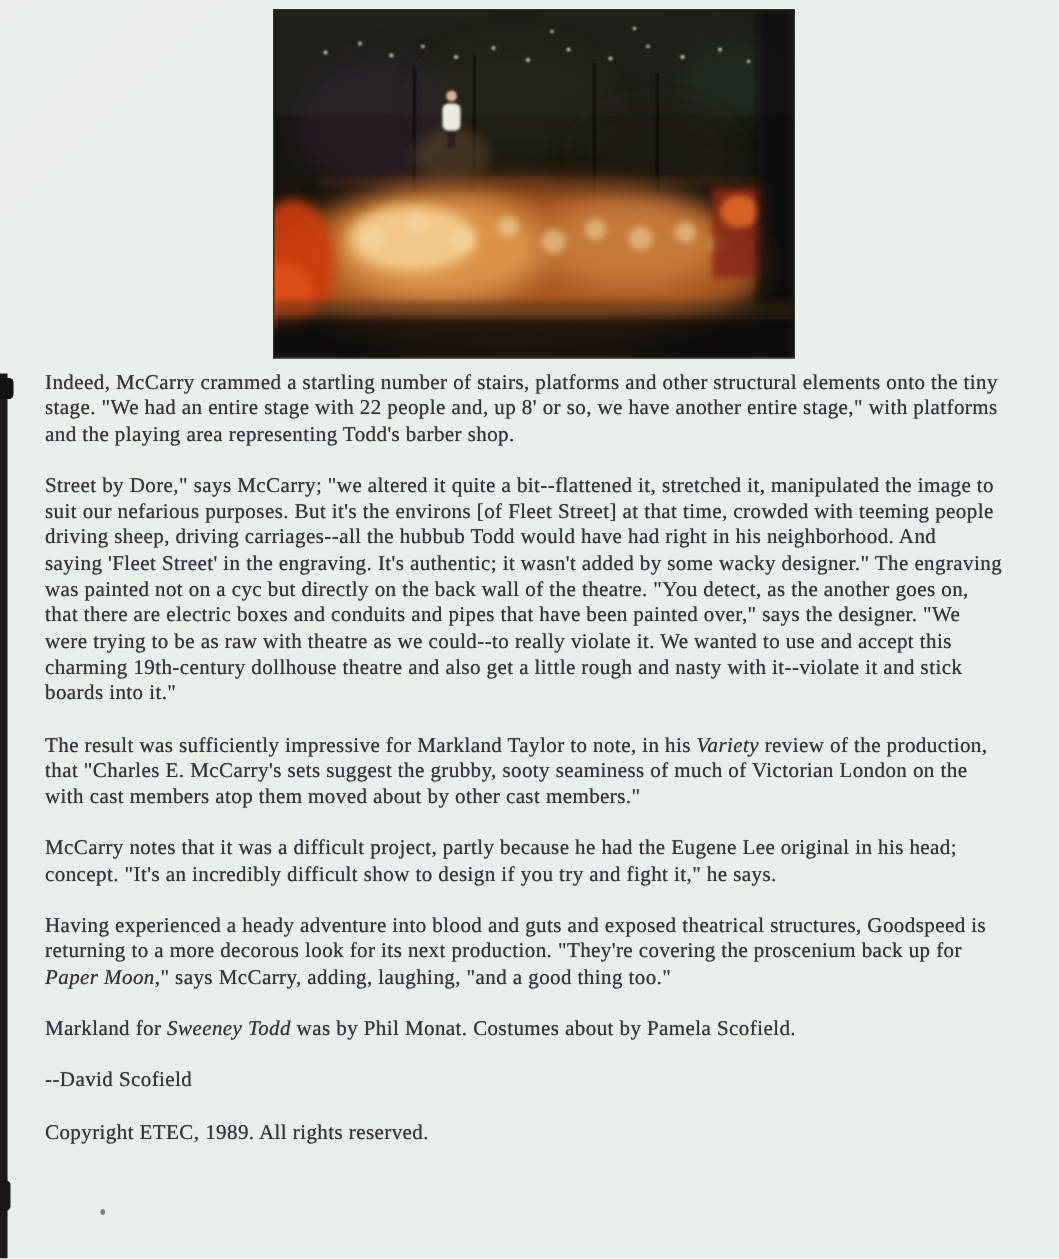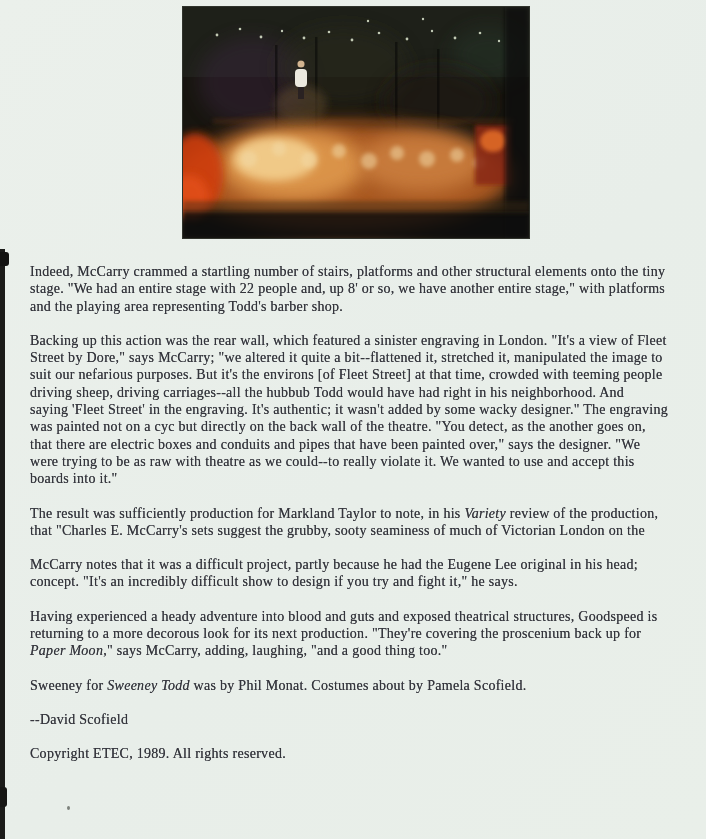--- a/index.html
+++ b/index.html
@@ -14,21 +14,21 @@
     position:absolute;left:182px;top:6px;width:348px;height:233px;
     margin:0;background:#16140f;border:1px solid #30332c;box-sizing:border-box;
   }
   .photo svg{display:block;width:100%;height:100%;}
   
   .article{
     position:absolute;left:30px;top:247px;width:668px;
     font-size:14px;line-height:17.3px;letter-spacing:.02em;
     color:#34353c;text-shadow:0 0 .5px rgba(62,63,72,.85);
   }
-  .article p{margin:16px 0 17px 0;}
+  .article p{margin:0 0 17px 0;}
   .ln{display:block;white-space:nowrap;}
   em{text-align:right;}
   
   .edge-strip{position:absolute;left:0;top:249px;width:5px;height:590px;background:#1b1b19;}
   .edge-blob-a{position:absolute;left:0;top:252px;width:9px;height:14px;background:#131311;border-radius:0 3px 3px 0;}
   .edge-blob-b{position:absolute;left:0;top:787px;width:7px;height:20px;background:#161614;border-radius:0 3px 3px 0;}
   .speck{position:absolute;left:67px;top:806px;width:3px;height:4px;background:#7d827c;border-radius:50%;}
 </style>
 </head>
 <body>
@@ -124,49 +124,50 @@
 
   <div class="article">
 
     <p>
       <span class="ln">Indeed, McCarry crammed a startling number of stairs, platforms and other structural elements onto the tiny</span>
       <span class="ln">stage. "We had an entire stage with 22 people and, up 8' or so, we have another entire stage," with platforms</span>
       <span class="ln">and the playing area representing Todd's barber shop.</span>
     </p>
 
     <p>
-      <span class="ln">Backing up this action was the rear wall, which featured a sinister engraving in London. "It's a view of Fleet</span>
       <span class="ln">Street by Dore," says McCarry; "we altered it quite a bit--flattened it, stretched it, manipulated the image to</span>
       <span class="ln">suit our nefarious purposes. But it's the environs [of Fleet Street] at that time, crowded with teeming people</span>
       <span class="ln">driving sheep, driving carriages--all the hubbub Todd would have had right in his neighborhood. And</span>
       <span class="ln">saying 'Fleet Street' in the engraving. It's authentic; it wasn't added by some wacky designer." The engraving</span>
       <span class="ln">was painted not on a cyc but directly on the back wall of the theatre. "You detect, as the another goes on,</span>
       <span class="ln">that there are electric boxes and conduits and pipes that have been painted over," says the designer. "We</span>
       <span class="ln">were trying to be as raw with theatre as we could--to really violate it. We wanted to use and accept this</span>
+      <span class="ln">charming 19th-century dollhouse theatre and also get a little rough and nasty with it--violate it and stick</span>
       <span class="ln">boards into it."</span>
     </p>
 
     <p>
-      <span class="ln"><span>The result was sufficiently production for Markland Taylor to note, in his </span><em>Variety</em><span> review of the production,</span></span>
+      <span class="ln"><span>The result was sufficiently impressive for Markland Taylor to note, in his </span><em>Variety</em><span> review of the production,</span></span>
       <span class="ln">that "Charles E. McCarry's sets suggest the grubby, sooty seaminess of much of Victorian London on the</span>
+      <span class="ln">with cast members atop them moved about by other cast members."</span>
     </p>
 
     <p>
       <span class="ln">McCarry notes that it was a difficult project, partly because he had the Eugene Lee original in his head;</span>
       <span class="ln">concept. "It's an incredibly difficult show to design if you try and fight it," he says.</span>
     </p>
 
     <p>
       <span class="ln">Having experienced a heady adventure into blood and guts and exposed theatrical structures, Goodspeed is</span>
       <span class="ln">returning to a more decorous look for its next production. "They're covering the proscenium back up for</span>
       <span class="ln"><em>Paper Moon</em><span>," says McCarry, adding, laughing, "and a good thing too."</span></span>
     </p>
 
     <p>
-      <span class="ln"><span>Sweeney for </span><em>Sweeney Todd</em><span> was by Phil Monat. Costumes about by Pamela Scofield.</span></span>
+      <span class="ln"><span>Markland for </span><em>Sweeney Todd</em><span> was by Phil Monat. Costumes about by Pamela Scofield.</span></span>
     </p>
 
     <p>
       <span class="ln">--David Scofield</span>
     </p>
 
     <p>
       <span class="ln">Copyright ETEC, 1989. All rights reserved.</span>
     </p>
 

